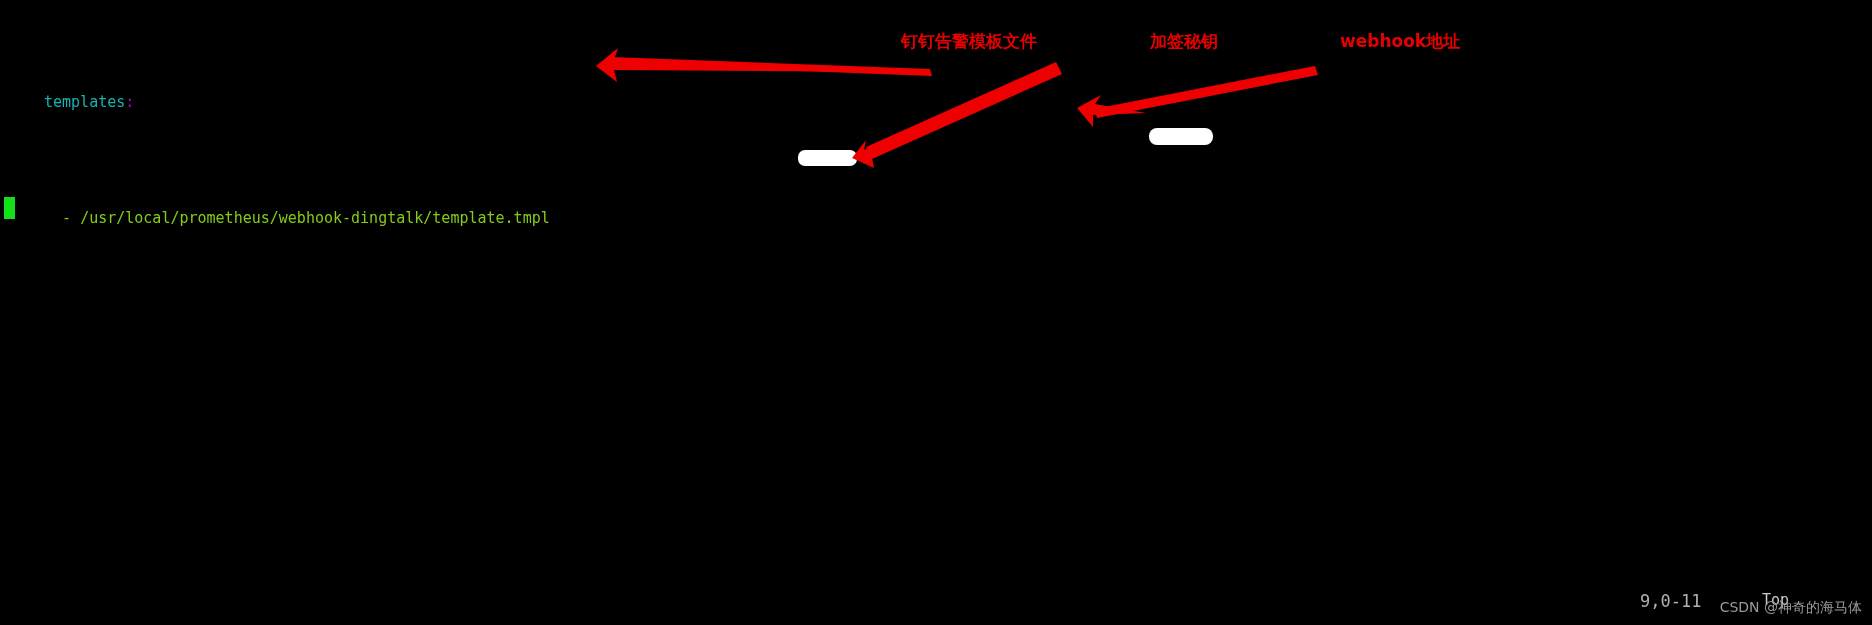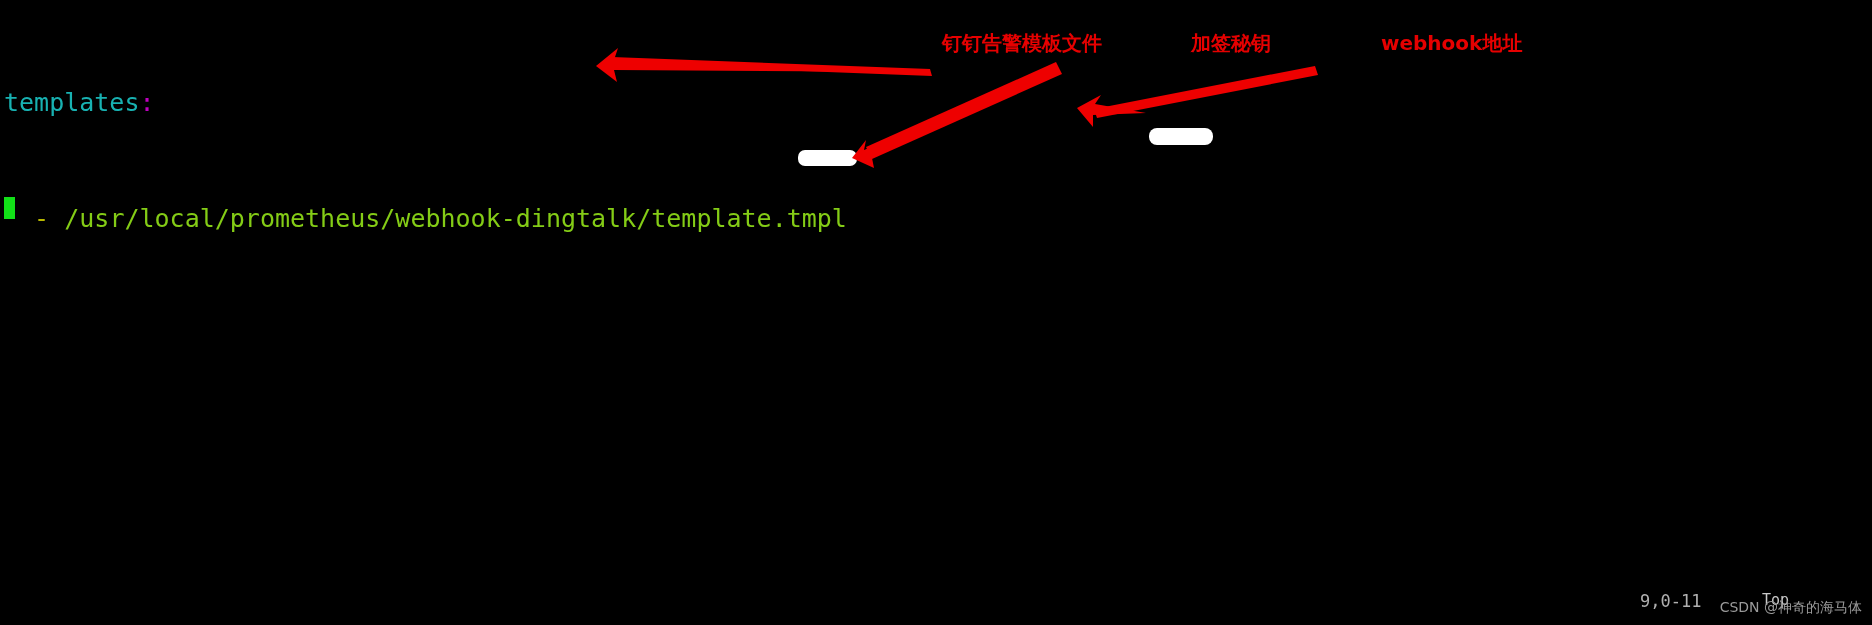--- a/index.html
+++ b/index.html
@@ -12,24 +12,25 @@
   body {
     font-family: "DejaVu Sans Mono", monospace;
     position: relative;
   }
   #terminal {
     position: absolute;
     left: 0; top: 0;
     width: 1872px;
     height: 625px;
     background: #000;
-    font-size: 25px;
+    font-size: 15px;
     line-height: 29.2px;
     letter-spacing: 0px;
     white-space: pre;
+    padding-left: 40px;
   }
   .line {
     height: 29.2px;
     white-space: pre;
     padding-left: 4px;
   }
   .key      { color: #18b2b2; }
   .colon    { color: #c000c0; }
   .val      { color: #84cc16; }
   .dash     { color: #b8b800; }
@@ -57,24 +58,23 @@
   #redact-secret {
     left: 798px; top: 150px; width: 59px; height: 16px;
     border-radius: 7px;
   }
 
   
   .annot {
     position: absolute;
     color: #e60000;
     font-family: "DejaVu Sans", sans-serif;
-    font-size: 20px;
+    font-size: 17px;
     font-weight: bold;
     white-space: nowrap;
-    margin-left: 41px;
   }
   #annot-template { left: 901px; top: 30px; }
   #annot-secret   { left: 1150px; top: 30px; }
   #annot-webhook  { left: 1340px; top: 30px; }
 
   
   svg.arrow-layer {
     position: absolute;
     left: 0; top: 0;
     width: 1872px; height: 625px;

